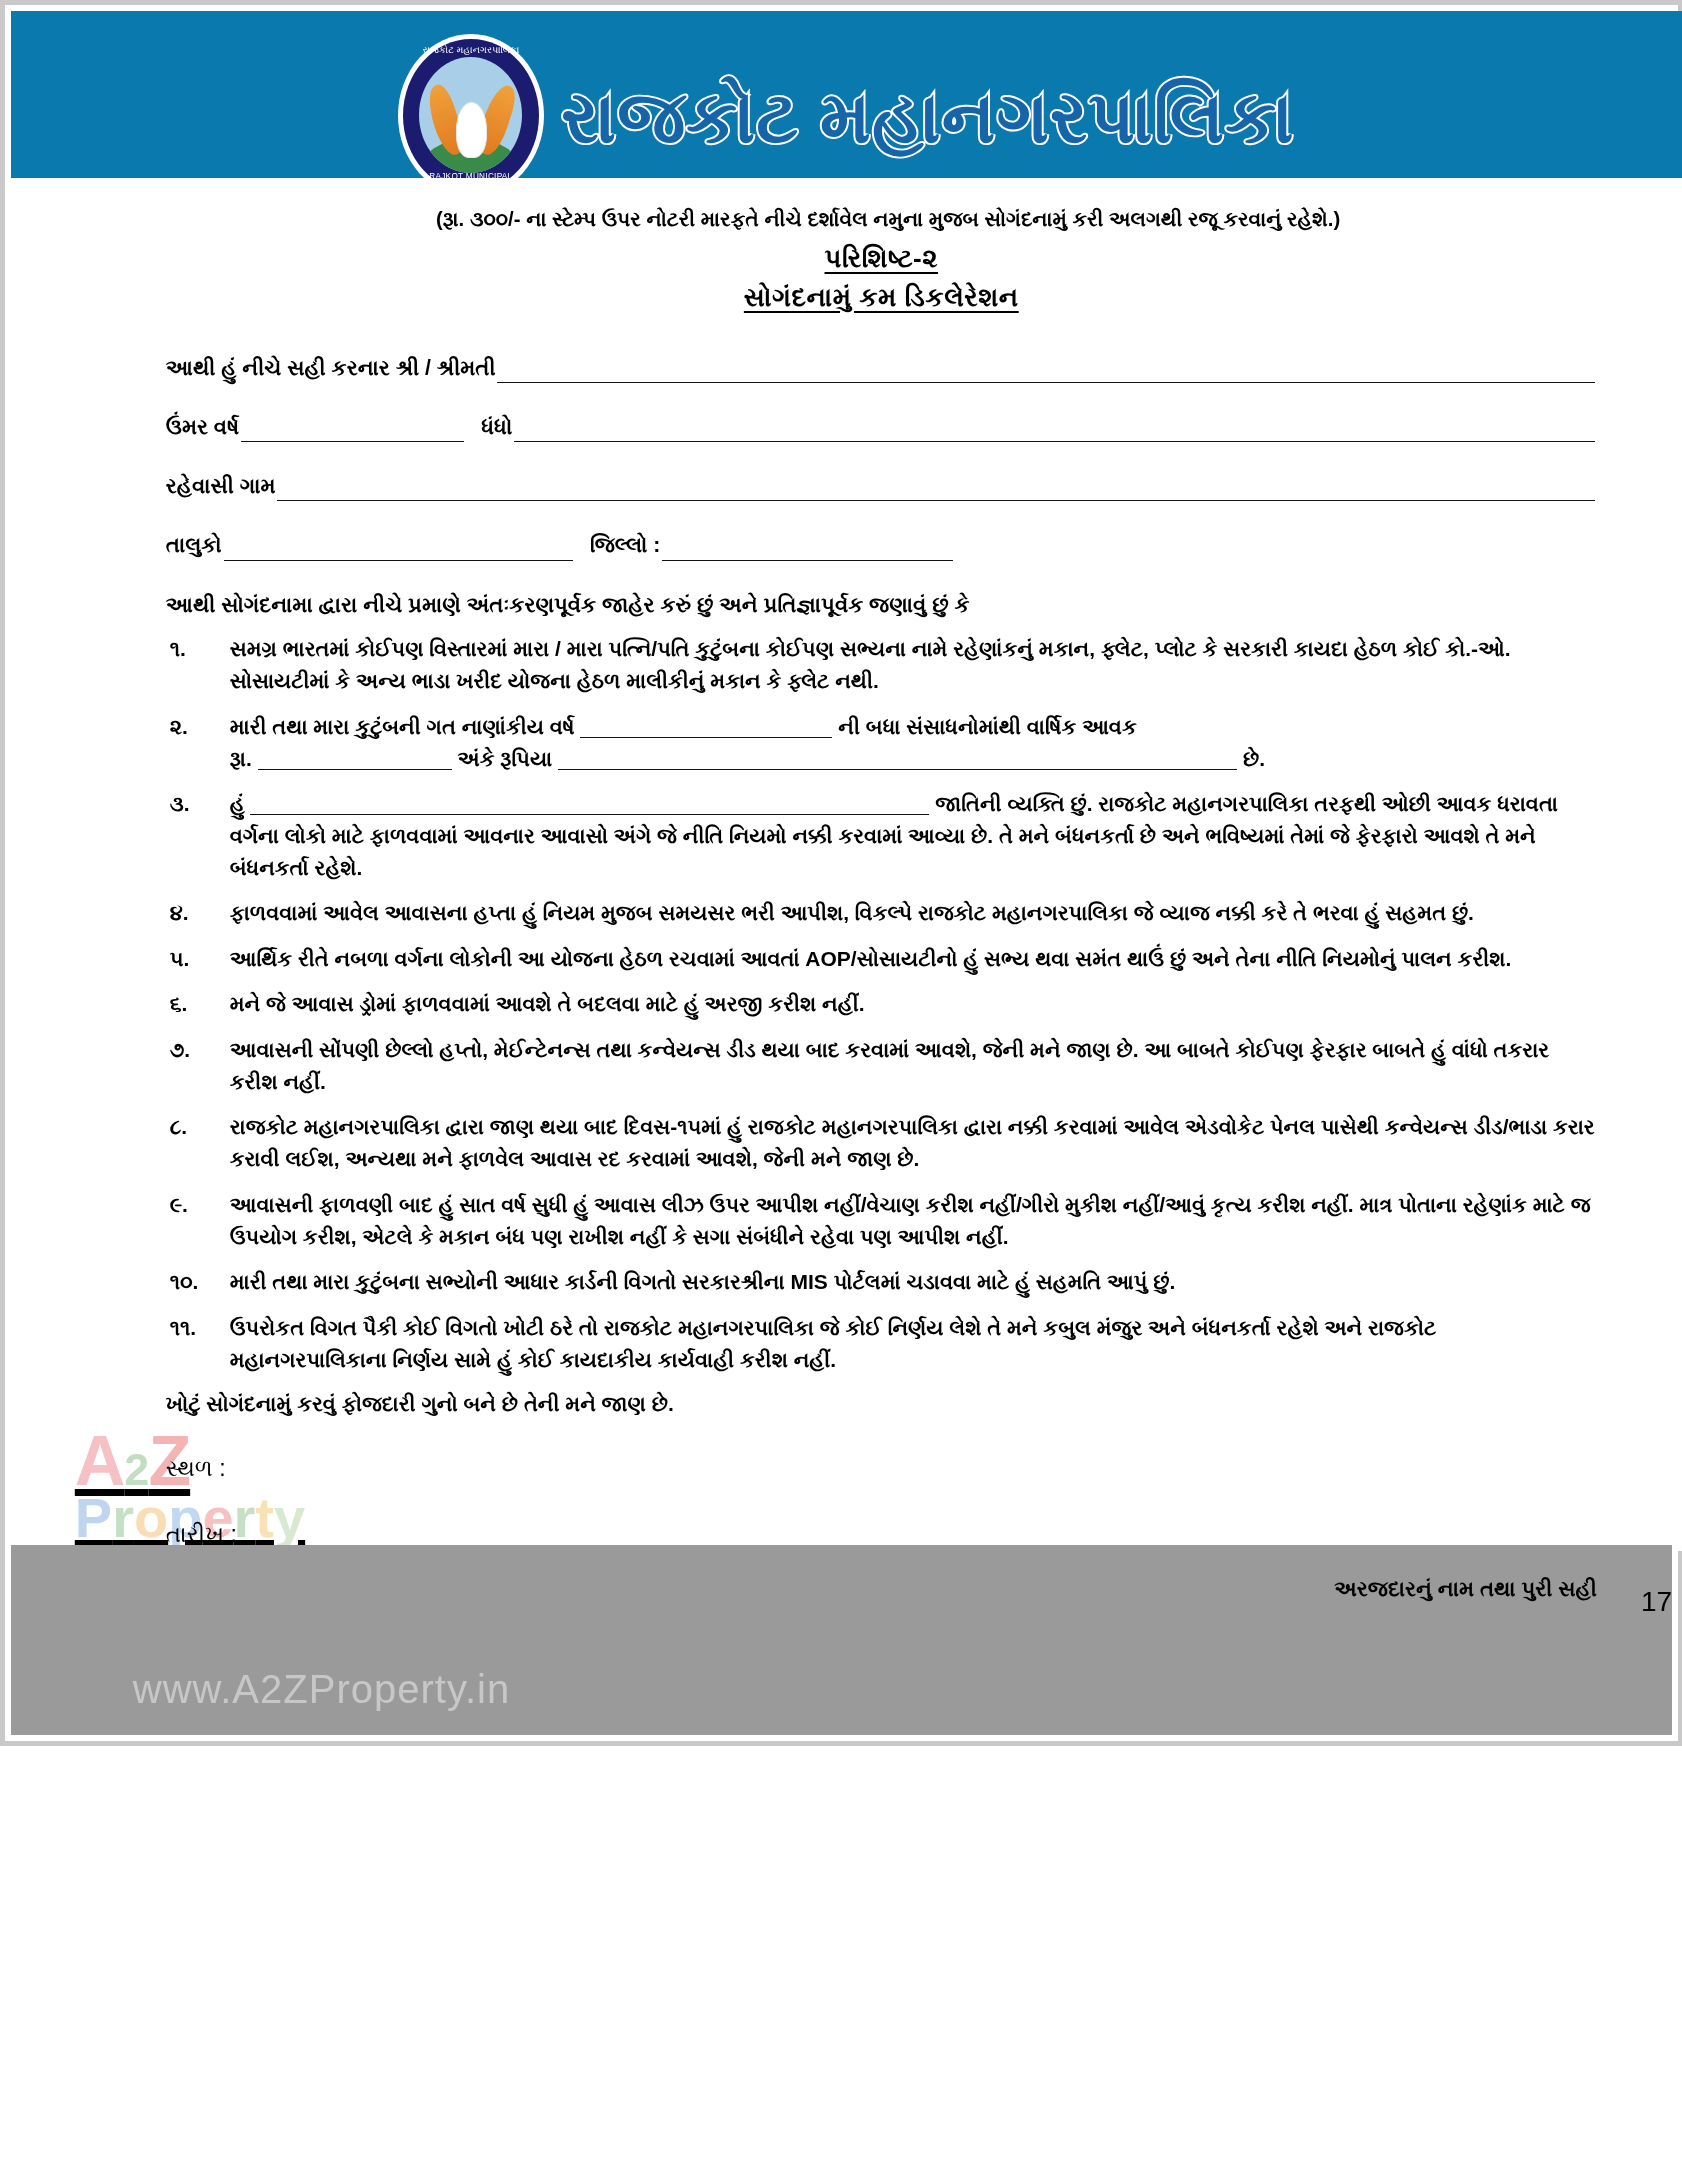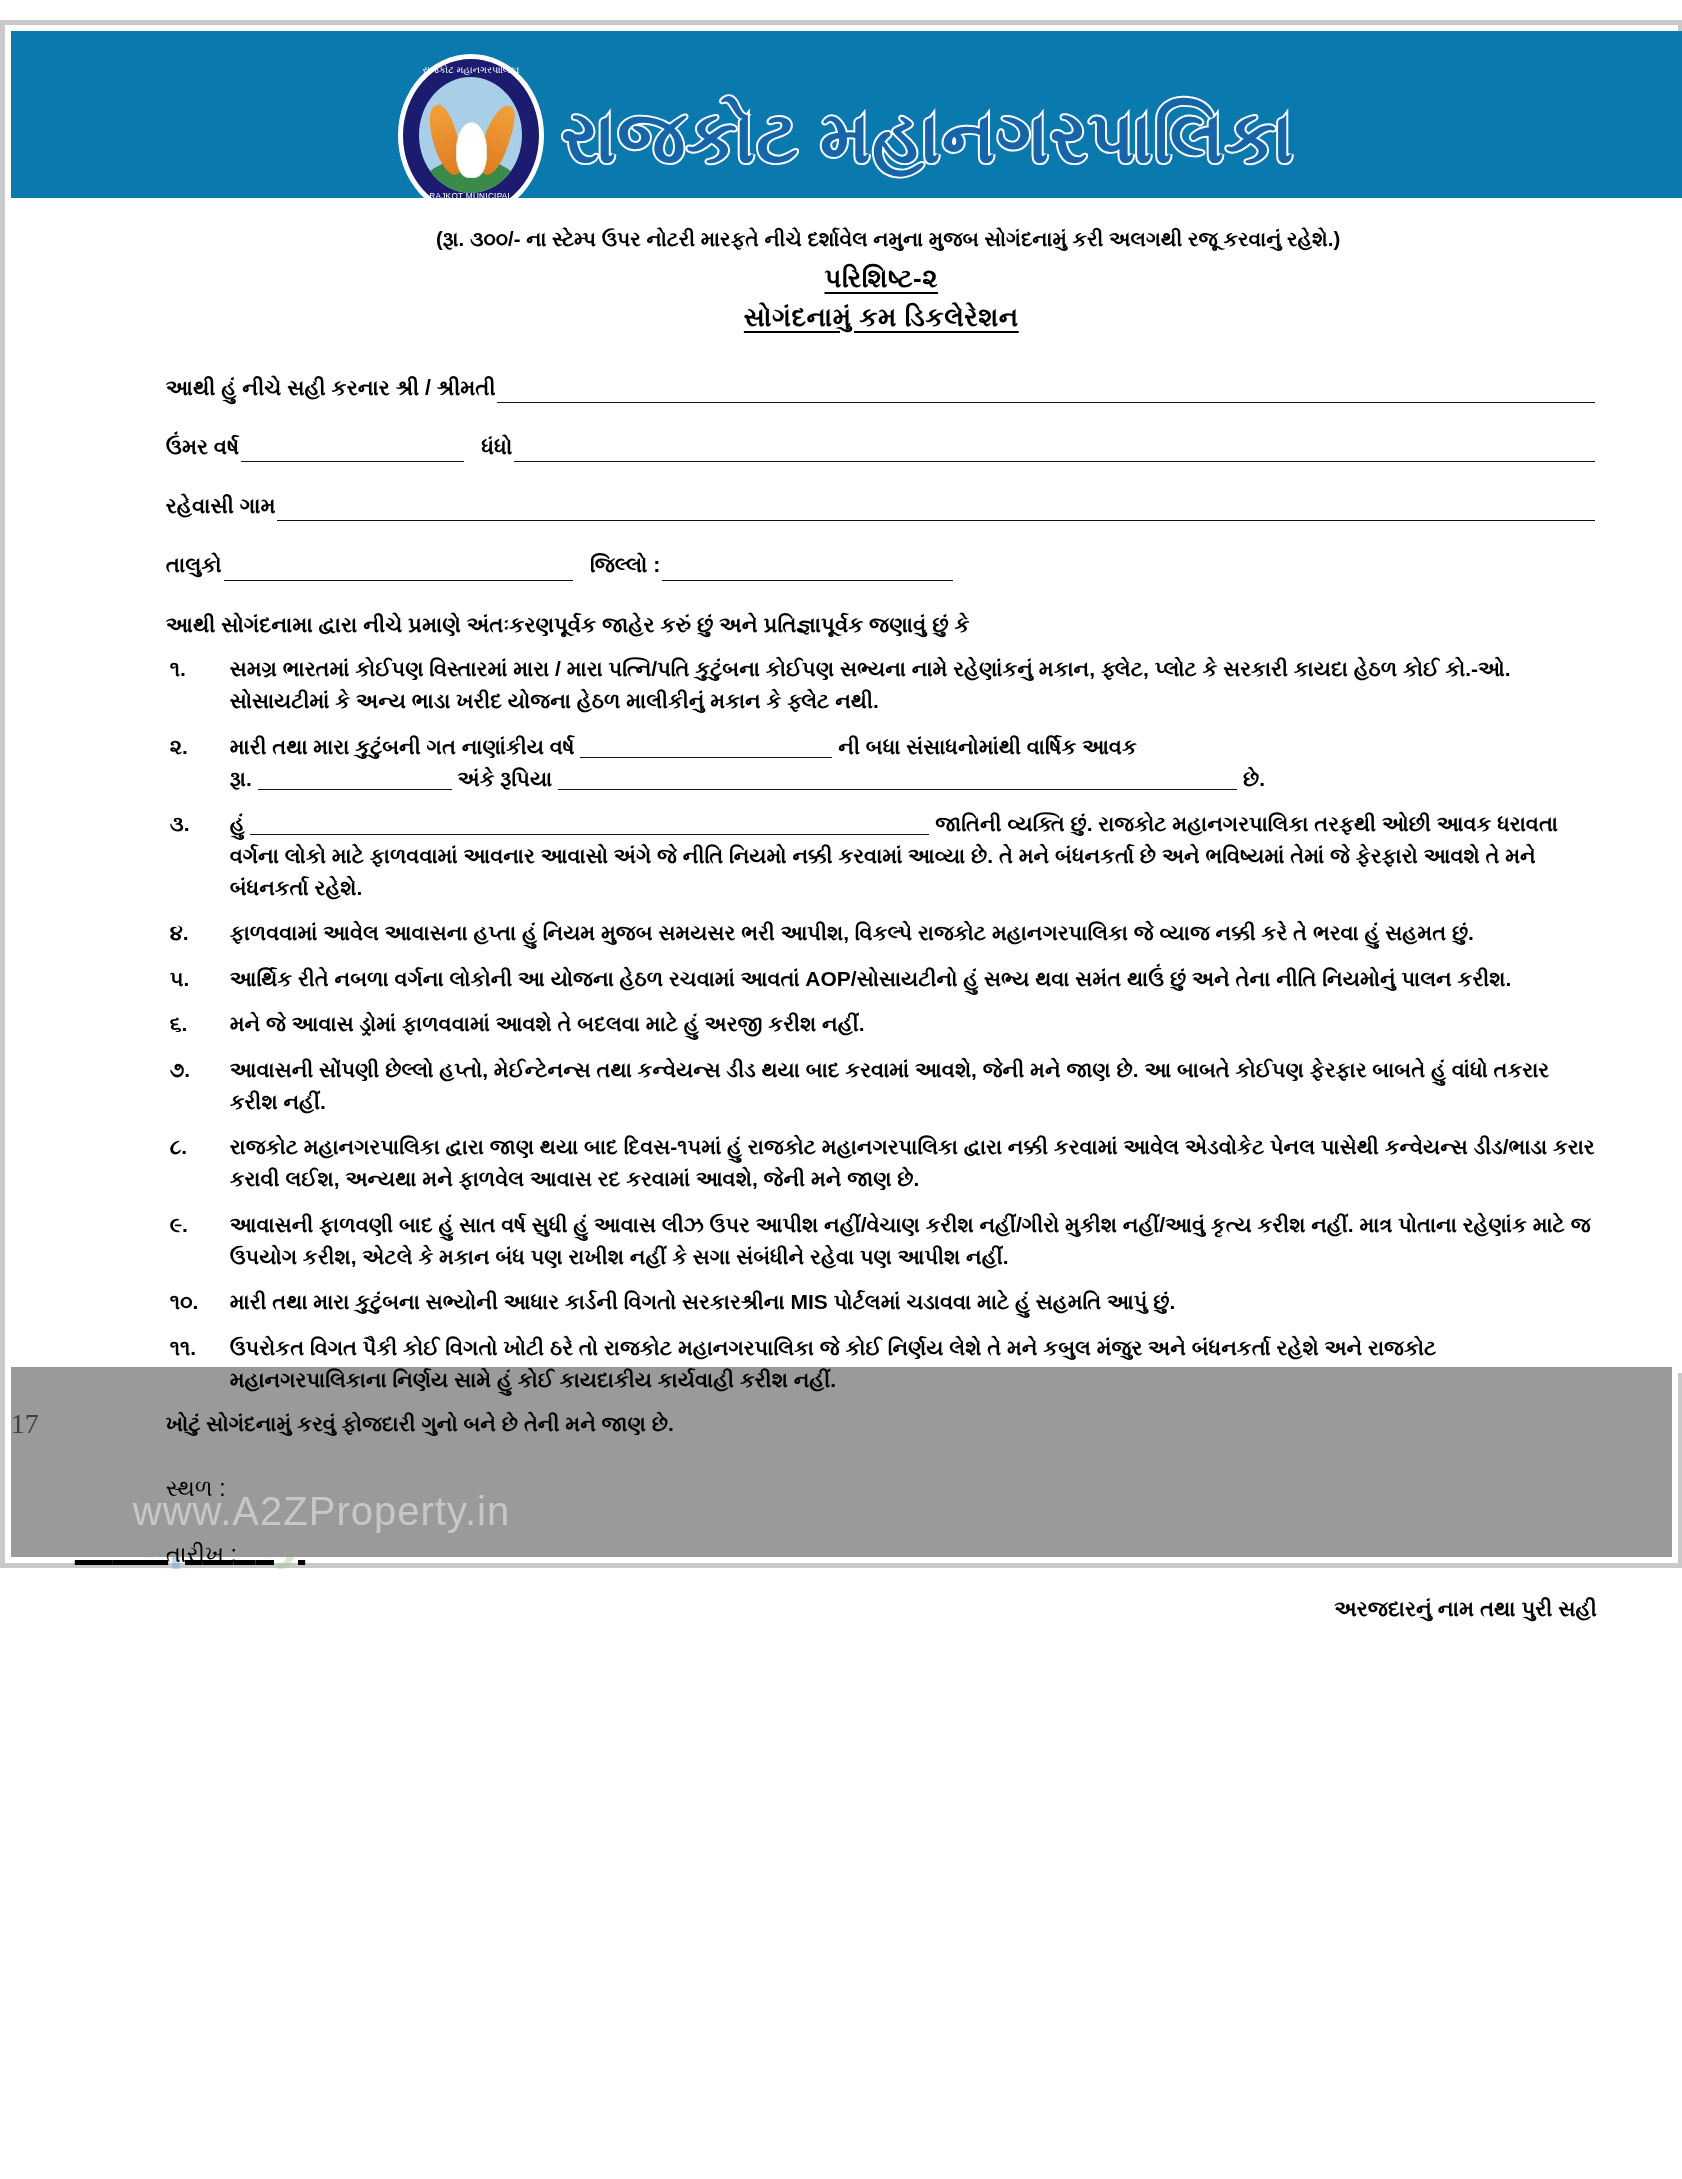--- a/index.html
+++ b/index.html
@@ -14,25 +14,24 @@
     overflow: hidden;
     font-family: "Liberation Sans", "DejaVu Sans", sans-serif;
     color: #000;
   }
 
   
   .page {
     position: absolute;
     left: 0; top: 0;
     width: 1683px;
-    height: 1548px;
+    height: 1746px;
     background: #ffffff;
     border: 5.8px solid #c9c9c9;
     box-sizing: border-box;
-    margin-top: 20px;
   }
 
   
   .banner {
     position: absolute;
     left: 5.8px;
     top: 5.8px;
     width: 1671px;
     height: 167px;
     background: #0a79ad;
@@ -257,24 +256,23 @@
     left: 5.8px;
     right: 5.8px;
     bottom: 5.8px;
     height: 190px;
     background: #9a9a9a;
   }
   .page-num {
     position: absolute;
     left: 0; right: 0;
     top: 41px;
-    text-align: left;
+    text-align: right;
     font-size: 28px;
-    color: #404040;
-    font-family: Liberation Serif, serif;
+    color: #000000;
   }
   .foot-watermark {
     position: absolute;
     left: 122px;
     top: 122px;
     font-size: 40px;
     color: rgba(255,255,255,.45);
     letter-spacing: 1px;
   }
 

